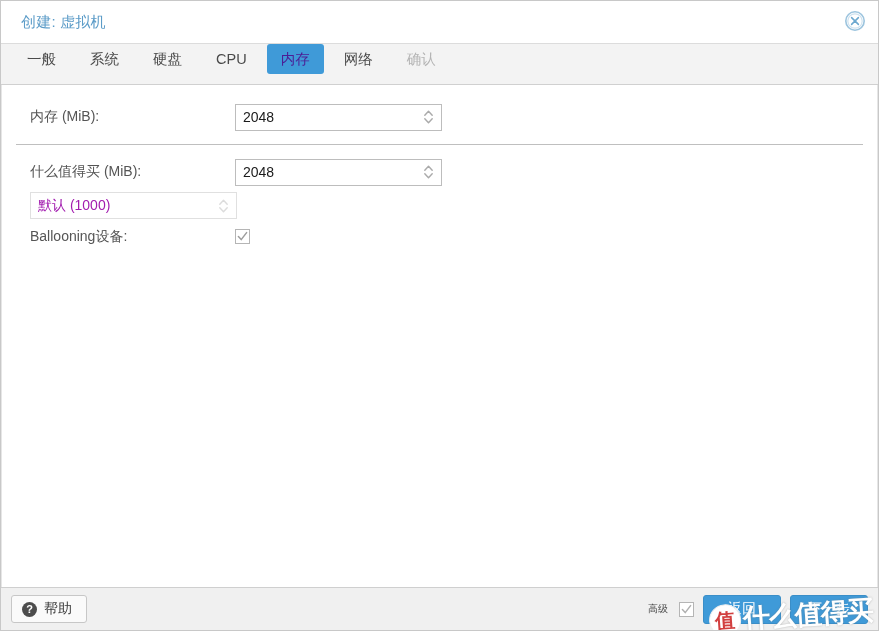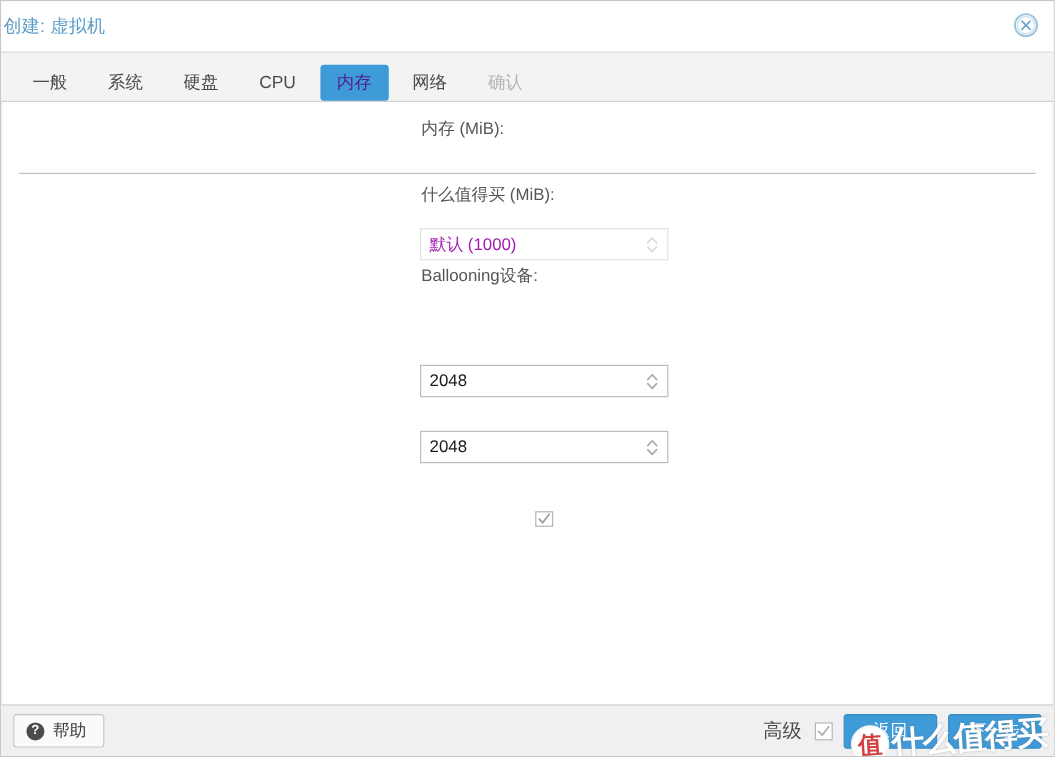--- a/index.html
+++ b/index.html
@@ -25,21 +25,21 @@
 
   
   .titlebar {
     position: relative;
     height: 42px;
     flex: 0 0 42px;
     background: #ffffff;
     display: flex;
     align-items: center;
     box-sizing: border-box;
-    padding: 0 2px;
+    padding: 0 20px;
   }
   .title-text {
     font-size: 15px;
     color: #5c9cc8;
     letter-spacing: 0.2px;
     white-space: nowrap;
   }
   .close-btn {
     position: absolute;
     right: 10px;
@@ -56,21 +56,21 @@
 
   
   .tabbar {
     position: relative;
     height: 42px;
     flex: 0 0 42px;
     background: #f3f3f3;
     border-top: 1px solid #dcdcdc;
     border-bottom: 1px solid #d0d0d0;
     display: flex;
-    align-items: flex-end;
+    align-items: flex-start;
     padding-left: 12px;
     box-sizing: border-box;
   }
   .tab {
     font-size: 14.5px;
     color: #4a4a4a;
     padding: 6px 14px;
     margin-right: 6px;
     border-radius: 3px;
     cursor: pointer;
@@ -100,21 +100,20 @@
   }
   .form {
     padding: 14px 0 0 0;
   }
   .row {
     display: flex;
     align-items: center;
     height: 36px;
     padding-left: 28px;
     box-sizing: border-box;
-    flex-direction: column;
   }
   .row.tight { height: 31px; }
   .label {
     width: 205px;
     flex: 0 0 205px;
     font-size: 14px;
     color: #555555;
     white-space: nowrap;
   }
   .label.disabled { color: #c6c6c6; }
@@ -215,21 +214,21 @@
     align-items: center;
     justify-content: center;
     line-height: 1;
   }
   .footer-right {
     display: flex;
     align-items: center;
     gap: 9px;
   }
   .adv-label {
-    font-size: 16px;
+    font-size: 10px;
     color: #4a4a4a;
     margin-right: 2px;
   }
   .btn-primary {
     background: #3f9ad8;
     border: 1px solid #3a8ec8;
     color: #ffffff;
     height: 29px;
     min-width: 78px;
     padding: 0 14px;

